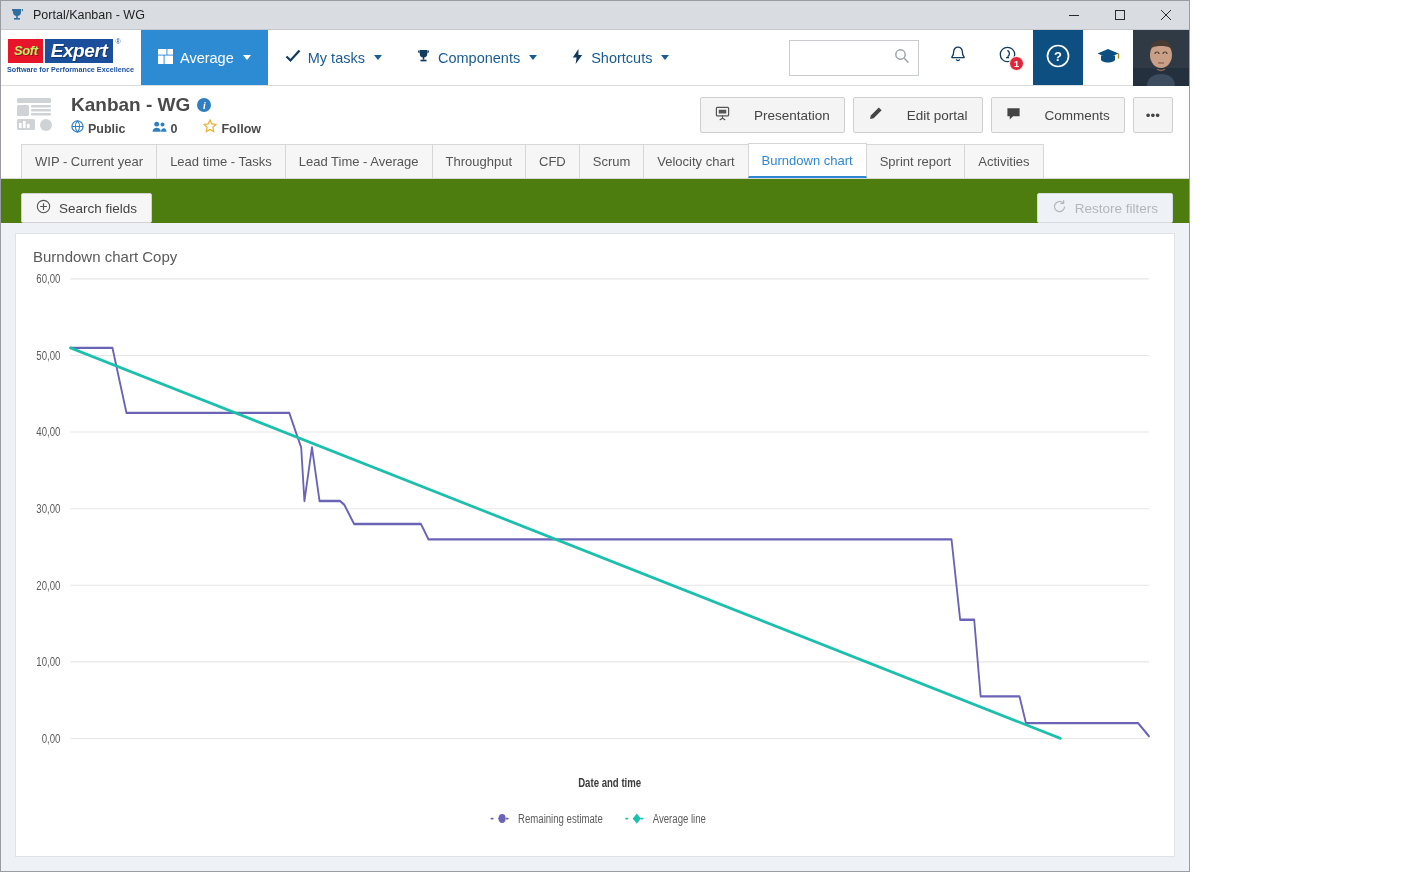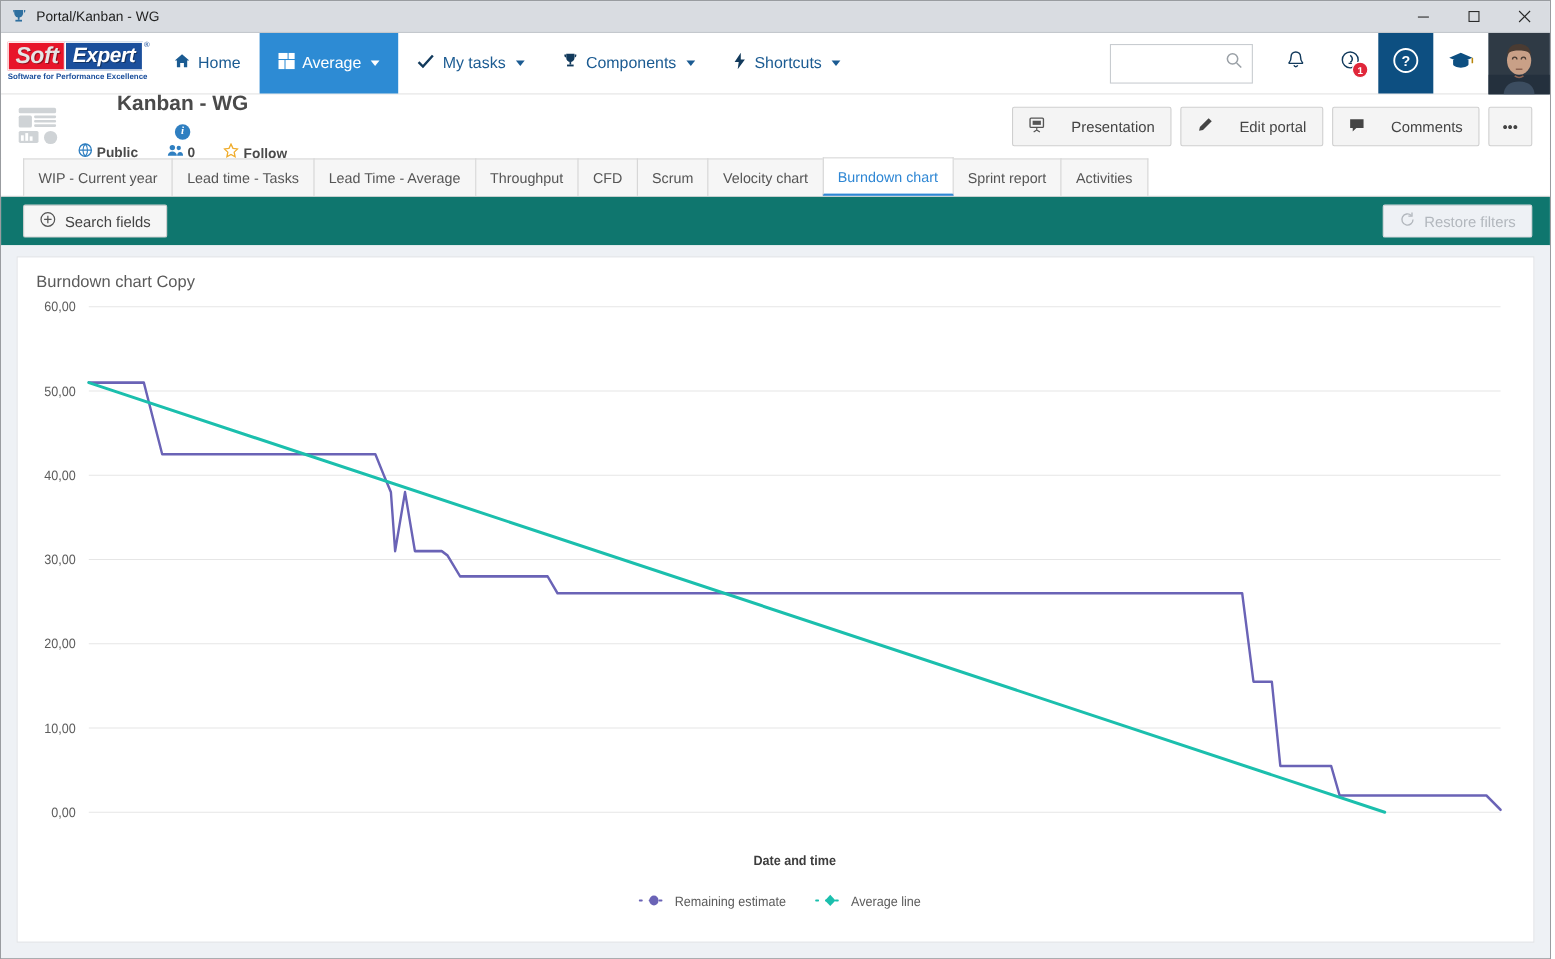--- a/index.html
+++ b/index.html
@@ -7,21 +7,21 @@
   body {
     width:1414px; height:872px;
     font-family:"Liberation Sans", sans-serif;
     background:#ffffff;
     overflow:hidden;
     -webkit-font-smoothing:antialiased;
   }
 
   
   .window {
-    width:1410px; height:872px;
+    width:1190px; height:872px;
     border:1px solid #999ca0;
     background:#ffffff;
     display:flex; flex-direction:column;
     position:relative;
   }
   .titlebar {
     height:29px; background:#d9dce1;
     display:flex; align-items:center;
     flex:0 0 29px;
     border-bottom:1px solid #c4c8cd;
@@ -34,22 +34,22 @@
 
   
   .appbar {
     height:56px; flex:0 0 56px; background:#ffffff;
     display:flex; align-items:stretch; border-bottom:1px solid #dcdcdc;
   }
   .logo { width:140px; display:flex; align-items:center; padding-left:6px; }
   .logo-img { position:relative; width:128px; height:40px; }
   .logo-row { display:flex; height:26px; }
   .logo-soft {
-    background:#e8152a; color:#e5e5e5; font-style:italic; font-weight:bold;
-    font-size:21px; padding:0 5px 0 6px; display:flex; align-items:center;
+    background:#e8152a; color:#bef264; font-style:italic; font-weight:bold;
+    font-size:13px; padding:0 5px 0 6px; display:flex; align-items:center;
     border:1.5px solid #fff; letter-spacing:-0.4px;
     text-shadow:1px 1px 0 rgba(0,0,0,.35);
   }
   .logo-expert {
     background:#1b4f9c; color:#fff; font-style:italic; font-weight:bold;
     font-size:19px; padding:0 6px; display:flex; align-items:center;
     border:1.5px solid #fff; letter-spacing:-0.4px;
     text-shadow:1px 1px 0 rgba(0,0,0,.35);
   }
   .logo-tag { font-size:7.2px; color:#1b4f9c; font-weight:bold; margin-top:1px;}
@@ -75,21 +75,21 @@
   .badge {
     position:absolute; right:9px; bottom:14px; width:15px; height:15px; border-radius:50%;
     background:#e0273a; color:#fff; font-size:9px; display:flex; align-items:center; justify-content:center;
     border:1.5px solid #fff; font-weight:bold;
   }
   .avatar { width:56px; height:56px; overflow:hidden; position:relative; background:#6d7b89;}
 
   
   .portalhead { height:58px; flex:0 0 58px; display:flex; align-items:center; padding:0 16px 0 14px; background:#fff;}
   .phicon { width:46px; height:38px; position:relative; margin-right:10px; flex:0 0 46px;}
-  .phtitle { font-size:19px; font-weight:bold; color:#4a4a4a; display:flex; align-items:center; gap:7px;flex-direction:column;}
+  .phtitle { font-size:19px; font-weight:bold; color:#4a4a4a; display:flex; align-items:center; gap:7px;}
   .info-i { width:14px; height:14px; border-radius:50%; background:#2f7fc1; color:#fff;
             font-size:10px; font-weight:bold; display:flex; align-items:center; justify-content:center;
             font-style:italic; font-family:"Liberation Serif", serif;}
   .phmeta { display:flex; align-items:center; gap:26px; margin-top:3px; font-size:12.5px; color:#4a4a4a;}
   .phmeta .chip { display:flex; align-items:flex-end; gap:4px; font-weight:bold; }
   .phbtns { margin-left:auto; display:flex; gap:8px; }
   .btn {
     height:36px; border:1px solid #cfcfcf; background:#f4f4f4; border-radius:2px;
     display:flex; align-items:center; gap:24px; padding:0 14px; font-size:13.5px; color:#444;
     cursor:pointer; white-space:nowrap;
@@ -100,21 +100,21 @@
   .tabs { display:flex; align-items:flex-end; padding-left:20px; border-bottom:1px solid #d7d7d7; background:#fff; flex:0 0 35px; height:35px;}
   .tab {
     height:34px; border:1px solid #d7d7d7; border-bottom:none; background:#f6f6f6;
     display:flex; align-items:center; padding:0 13px; font-size:13px; color:#555;
     margin-right:-1px; cursor:pointer; white-space:nowrap;
   }
   .tab.active { background:#fff; color:#2f87d4; border-bottom:2px solid #2f87d4; height:35px; position:relative; z-index:2;}
 
   
   .filterbar {
-    background:#0f766e; flex:0 0 44px; height:44px; display:flex; align-items:center;
+    background:#4d7c0f; flex:0 0 44px; height:44px; display:flex; align-items:flex-end;
     padding:0 16px 0 20px;
   }
   .btn-light { height:30px; background:#f6f6f6; border:1px solid #d2d2d2; border-radius:2px;
                display:flex; align-items:center; gap:8px; padding:0 14px; font-size:13.5px; color:#444; cursor:pointer;}
   .btn-disabled { height:30px; background:#eef1f5; border:1px solid #d7dade; border-radius:2px;
                display:flex; align-items:center; gap:8px; padding:0 14px; font-size:13.5px; color:#b2b7bd; margin-left:auto; cursor:default;}
 
   
   .content { flex:1; background:#eef1f5; padding:10px 14px 14px 14px; }
   .card { background:#fff; border:1px solid #dfe2e6; height:100%; position:relative; }
@@ -164,28 +164,20 @@
         <div class="logo-row">
           <span class="logo-soft">Soft</span>
           <span class="logo-expert">Expert</span>
           <span class="reg">®</span>
         </div>
         <div class="logo-tag">Software for Performance Excellence</div>
       </div>
     </div>
 
     <div class="navitems">
-      <div class="navitem">
-        <span>
-          <svg width="15" height="15" viewBox="0 0 16 16">
-              <path d="M8 1.5L1 7.5h2V14h3.2V10h3.6V14H13V7.5h2z" fill="currentColor"></path>
-            </svg>
-        </span>
-        <span>Home</span>
-      </div>
       <div class="navitem active">
         <span>
           <svg width="15" height="15" viewBox="0 0 16 16">
             <rect x="0" y="0" width="9" height="6" fill="#fff"></rect>
               <rect x="10" y="0" width="6" height="6" fill="#fff"></rect>
             <rect x="0" y="7" width="6" height="9" fill="#fff"></rect>
               <rect x="7" y="7" width="9" height="9" fill="#fff"></rect>
           </svg>
         </span>
         <span>Average</span>

